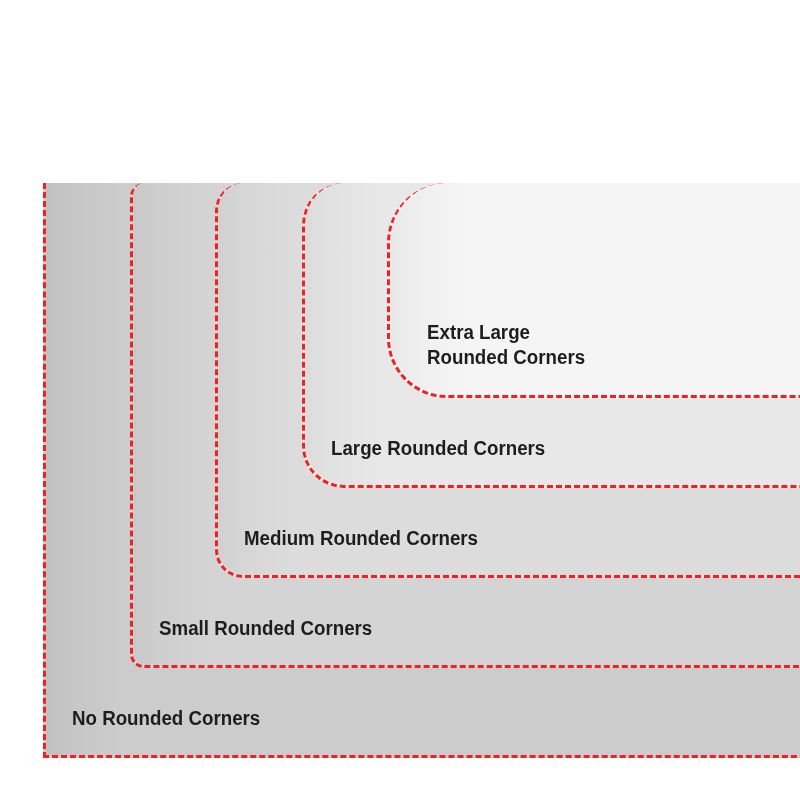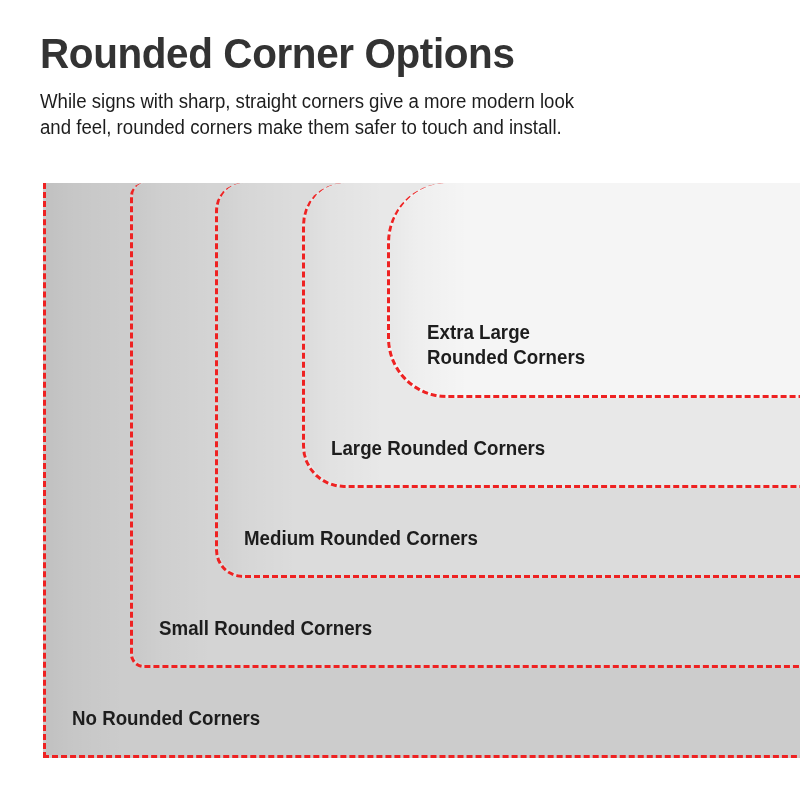--- a/index.html
+++ b/index.html
@@ -94,27 +94,20 @@
     left: 0;
     width: 90px;
     pointer-events: none;
   }
 </style>
 </head>
 <body>
 
 <div id="page">
 
-  <div id="header">
-    <h1 id="page-title">Rounded Corner Options</h1>
-    <div id="page-subtitle">
-      <span class="ln">While signs with sharp, straight corners give a more modern look</span>
-      <span class="ln">and feel, rounded corners make them safer to touch and install.</span>
-    </div>
-  </div>
 
   <div id="diagram">
 
     <div class="layer" id="layer-none" style="left: 43px; top: 7px; width: 817px; height: 575px; background: rgb(204, 204, 204); border-color: rgb(238, 34, 34); border-radius: 0px; border-right-style: none; border-top-style: none; z-index: 10;">
       <div class="shade" style="border-top-left-radius: 0px; border-bottom-left-radius: 0px; background: linear-gradient(to right, rgba(0, 0, 0, 0.055) 0px, rgba(0, 0, 0, 0.027) 26px, rgba(0, 0, 0, 0) 78px);"></div>
       <div class="lbl" id="lbl-none" style="left: 26px; top: 523px;">No Rounded Corners</div>
     </div>
 
     <div class="layer" id="layer-small" style="left: 130px; top: 7px; width: 730px; height: 485px; background: rgb(212, 212, 212); border-color: rgb(238, 34, 34); border-radius: 14px 0px 0px 14px; border-right-style: none; border-top-style: none; z-index: 11;">
       <div class="shade" style="border-top-left-radius: 14px; border-bottom-left-radius: 14px; background: linear-gradient(to right, rgba(0, 0, 0, 0.055) 0px, rgba(0, 0, 0, 0.027) 26px, rgba(0, 0, 0, 0) 78px);"></div>

